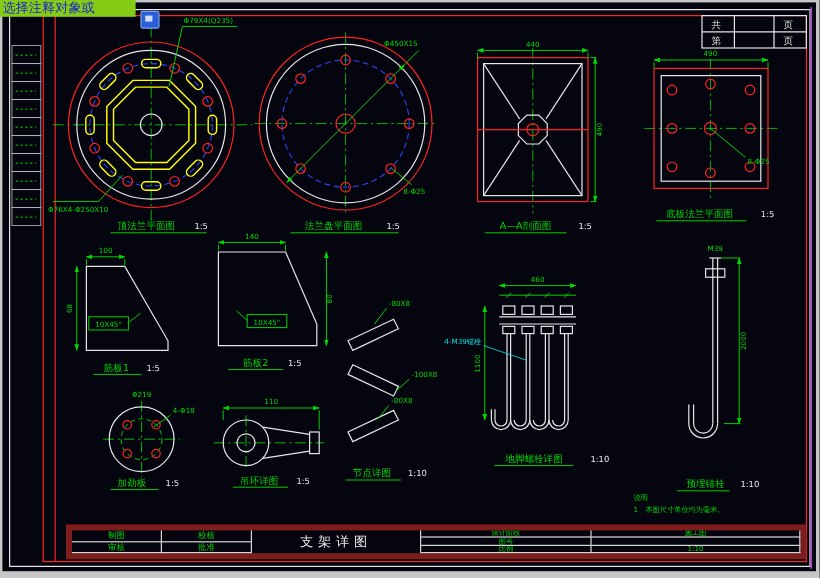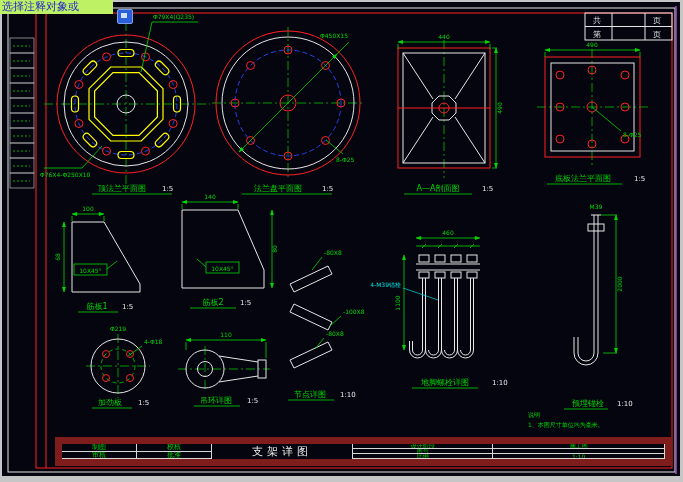--- a/index.html
+++ b/index.html
@@ -3,42 +3,42 @@
 <meta charset="utf-8">
 <style>
   html,body{margin:0;padding:0;background:#9aa0a8;}
   .stage{position:relative;width:683px;height:482px;background:#04050f;overflow:hidden;
          font-family:"DejaVu Sans","Liberation Sans",sans-serif;}
   .strip{position:absolute;background:#c6c6c6;}
   .strip.top{left:0;top:0;width:683px;height:2px;}
   .strip.left{left:0;top:0;width:2px;height:482px;}
   .strip.right{right:0;top:0;width:3px;height:482px;}
   .strip.bottom{left:0;bottom:0;width:683px;height:6px;}
-  .cmdbar{position:absolute;left:0;top:0;width:113px;height:14px;background:#bef264;
+  .cmdbar{position:absolute;left:0;top:0;width:113px;height:14px;background:#84cc16;
           color:#1f1fd0;font-size:11px;line-height:14px;padding-left:2px;box-sizing:border-box;
           white-space:nowrap;z-index:5;}
   .cmdicon{position:absolute;left:117px;top:9px;width:14px;height:13px;background:#2b5fd9;
            border:1px solid #7d9fea;border-radius:2px;z-index:5;}
   .cmdicon::after{content:"";position:absolute;left:3px;top:3px;width:6px;height:5px;background:#cfe0ff;}
   svg.cad{position:absolute;left:0;top:0;}
   svg .w{stroke:#e6e6e6;fill:none;stroke-width:1;}
   svg .r{stroke:#ff2222;fill:none;stroke-width:1;}
   svg .g{stroke:#00d800;fill:none;stroke-width:.8;}
   svg .y{stroke:#ffff00;fill:none;stroke-width:1.2;}
   svg .b{stroke:#2d48ff;fill:none;stroke-width:.9;}
   svg .c{stroke:#00e0e0;fill:none;stroke-width:.7;}
   svg .cl{stroke-dasharray:9 3 2 3;stroke-width:.7;}
   svg text{stroke:none;}
   svg .tg{fill:#00d800;font-size:6px;}
   svg .cap{fill:#00d800;font-size:8px;}
   svg .sc{fill:#e8e8e8;font-size:7px;}
   svg .tw{fill:#e0e0e0;font-size:8px;}
   svg .tc{fill:#00e0e0;font-size:6px;}
   .tblock{position:absolute;left:55px;top:437px;width:617px;height:29px;display:flex;
-          border:7px solid #7f1d1d;box-sizing:border-box;z-index:4;}
+          border:5px solid #7f1d1d;box-sizing:border-box;z-index:4;}
   .tb-grid4{width:150px;display:grid;grid-template-columns:1fr 1fr;grid-template-rows:1fr 1fr;}
   .tb-grid4 .tb-c{border-right:1px solid #d8d8d8;border-bottom:1px solid #d8d8d8;color:#00d800;
           font-size:7px;display:flex;align-items:center;justify-content:center;overflow:hidden;}
   .tb-proj{width:100px;border-right:1px solid #d8d8d8;color:#00d800;font-size:7px;
           display:flex;align-items:center;justify-content:center;}
   .tb-title{width:140px;border-right:1px solid #d8d8d8;color:#ececec;font-size:11px;
           letter-spacing:4px;display:flex;align-items:center;justify-content:center;}
   .tb-stage{width:88px;border-right:1px solid #d8d8d8;color:#4b9bff;font-size:8px;
           display:flex;align-items:center;justify-content:center;}
   .tb-meta{flex:1;display:grid;grid-template-columns:45% 55%;grid-auto-rows:1fr;

